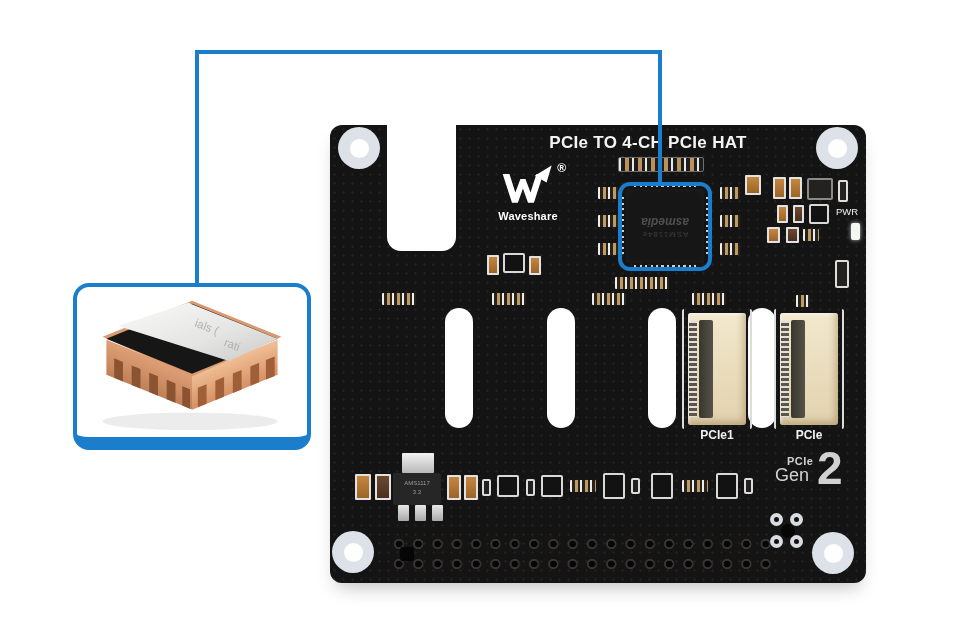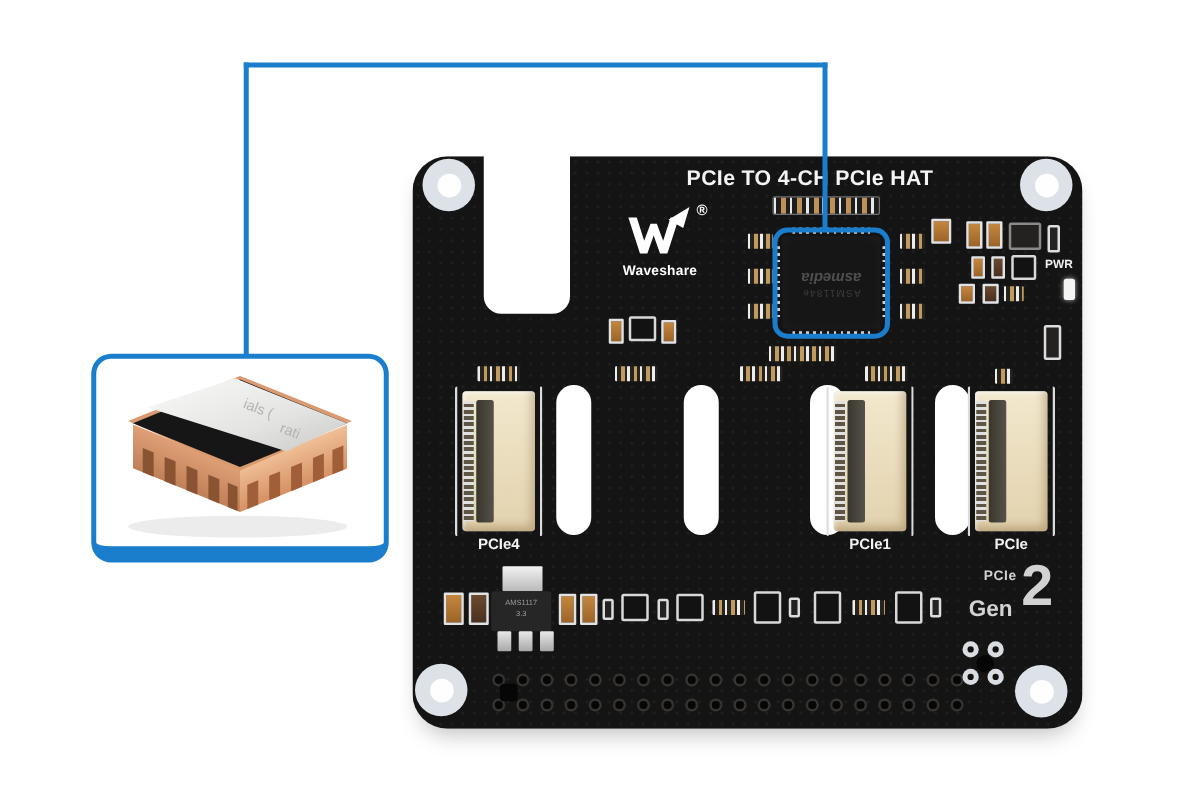--- a/index.html
+++ b/index.html
@@ -20,21 +20,21 @@
     position:absolute; left:618px; top:182px; width:94px; height:89px;
     border:4px solid #1b7ecd; border-radius:12px; z-index:6;
   }
 
   
   .board{
     position:absolute; left:330px; top:125px; width:536px; height:458px;
     background:#141414;
     background-image: radial-gradient(rgba(255,255,255,0.05) 1px, rgba(0,0,0,0) 1.3px);
     background-size:9px 9px;
-    border-radius:28px;
+    border-radius:12px;
     box-shadow: 0 10px 18px -6px rgba(0,0,0,0.25);
     z-index:2;
   }
   .notch{
     position:absolute; left:57px; top:-2px; width:69px; height:128px;
     background:#fff; border-radius:0 0 14px 14px;
   }
   .mhole{
     position:absolute; width:42px; height:42px; border-radius:50%;
     background:#dde2e9; display:flex; align-items:center; justify-content:center;
@@ -71,21 +71,21 @@
     border-radius:1px; }
   .pads-lg{ position:absolute;
     background:repeating-linear-gradient(90deg,#e8e8e8 0 2px,#1d1d1d 2px 6px,#bd9158 6px 10px,#1d1d1d 10px 13px);
     border:1px solid #6f6f6f; border-radius:2px; }
   .cap{ position:absolute; border:2px solid #e2e2e2; border-radius:1px;
     background:linear-gradient(180deg,#c5873f,#9c6428); }
   .cap.dk{ background:linear-gradient(180deg,#6b4a2f,#4a3020); }
   .smd-dark{ position:absolute; background:#242220; border:2px solid #8a8a8a; border-radius:2px; }
   .sot{ position:absolute; background:#121212; border:2px solid #d8d8d8; border-radius:2px; }
 
-  .pwr-label{ position:absolute; color:#f0f0f0; font-size:9.5px; font-weight:bold; }
+  .pwr-label{ position:absolute; color:#f0f0f0; font-size:9.5px; font-weight:normal; }
   .pwr-led{ position:absolute; width:9px; height:17px; background:#f4f6f2; border-radius:2px;
     box-shadow:0 0 4px rgba(255,255,255,.7); }
 
   
   .port-group{ position:absolute; top:188px; width:58px; }
   .conn{ position:relative; width:58px; height:112px;
     background:linear-gradient(180deg,#f2e8cd,#e2d2ae); border-radius:3px;
     box-shadow: inset -3px -4px 7px rgba(120,90,40,.35), inset 2px 2px 3px rgba(255,255,255,.7); }
   .conn::before{ content:""; position:absolute; left:-6px; top:-4px; bottom:-4px; right:-6px;
     border-left:2px solid #dcdcdc; border-right:2px solid #dcdcdc; border-radius:2px; }
@@ -100,21 +100,21 @@
   
   .reg-tab{ position:absolute; background:linear-gradient(180deg,#f2f2f2,#b9b9b9); border-radius:1px; }
   .reg-body{ position:absolute; background:#262626; border-radius:2px; color:#9a9a9a;
     font-size:6px; text-align:center; line-height:1.5; padding-top:6px; }
   .reg-leg{ position:absolute; width:11px; height:16px;
     background:linear-gradient(180deg,#e8e8e8,#a8a8a8); border-radius:1px; }
 
   
   .gen-badge{ position:absolute; left:443px; top:330px; width:84px; height:50px; color:#d2d2d2; }
   .gen-badge .g-pcie{ position:absolute; left:14px; top:0; font-size:11px; font-weight:bold; letter-spacing:.5px; }
-  .gen-badge .g-gen{ position:absolute; left:2px; top:10px; font-size:18px; font-weight:bold;margin-top:12px; }
+  .gen-badge .g-gen{ position:absolute; left:2px; top:10px; font-size:18px; font-weight:normal; }
   .gen-badge .g-two{ position:absolute; left:44px; top:-14px; font-size:46px; font-weight:bold; }
 
   
   .gpio-row{ position:absolute; height:14px; width:386px;
     background-image: radial-gradient(circle at 7px 7px, #060606 3.2px, #3a3632 3.6px 4.8px, rgba(70,64,58,0) 5.4px);
     background-size:19.3px 14px; background-repeat:repeat-x; }
   .pclu{ position:absolute; }
   .pclu .ring{ position:absolute; width:13px; height:13px; border-radius:50%; background:#d9dde2; }
   .pclu .ring::after{ content:""; position:absolute; left:4px; top:4px; width:5px; height:5px;
     border-radius:50%; background:#111; }
@@ -194,28 +194,21 @@
     <div class="pads" style="left:162px; top:168px; width:34px;"></div>
     <div class="pads" style="left:262px; top:168px; width:34px;"></div>
     <div class="pads" style="left:362px; top:168px; width:34px;"></div>
     <div class="pads" style="left:466px; top:170px; width:14px;"></div>
 
     <div class="oval" style="left:115px;"></div>
     <div class="oval" style="left:217px;"></div>
     <div class="oval" style="left:318px;"></div>
     <div class="oval" style="left:418px;"></div>
 
-    <div class="port-group" style="left:40px;">
-      <div class="conn">
-          <div class="pins"></div>
-          <div class="slot"></div>
-        </div>
-      <div class="port-label">PCIe4</div>
-    </div>
-    <div class="port-group" style="left:337px;">
+    <div class="port-group" style="left:358px;">
       <div class="conn">
           <div class="pins"></div>
           <div class="slot"></div>
         </div>
       <div class="port-label">PCIe1</div>
     </div>
     <div class="port-group" style="left:450px;">
       <div class="conn">
           <div class="pins"></div>
           <div class="slot"></div>

